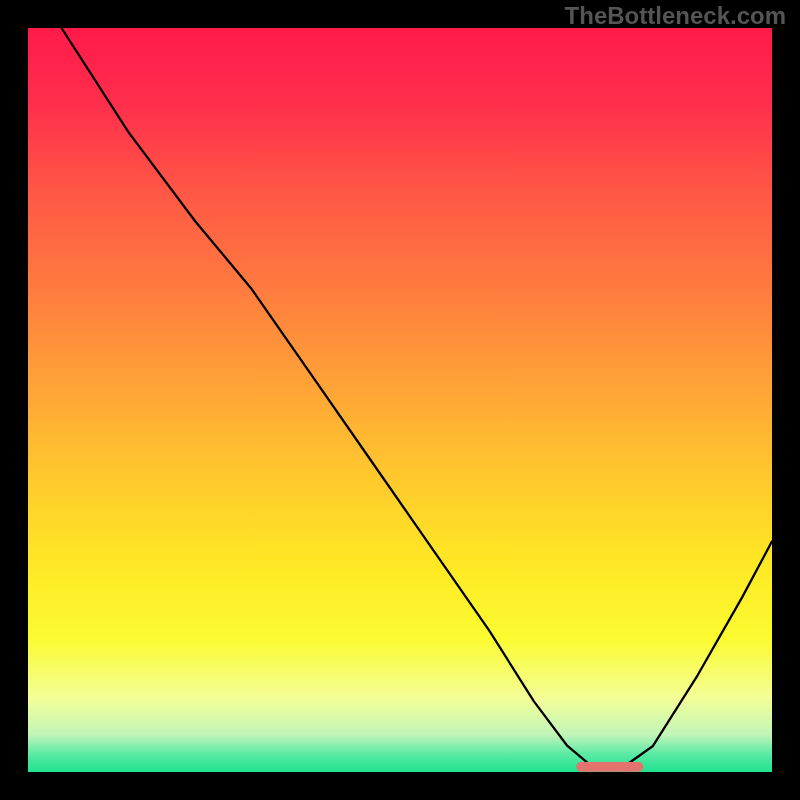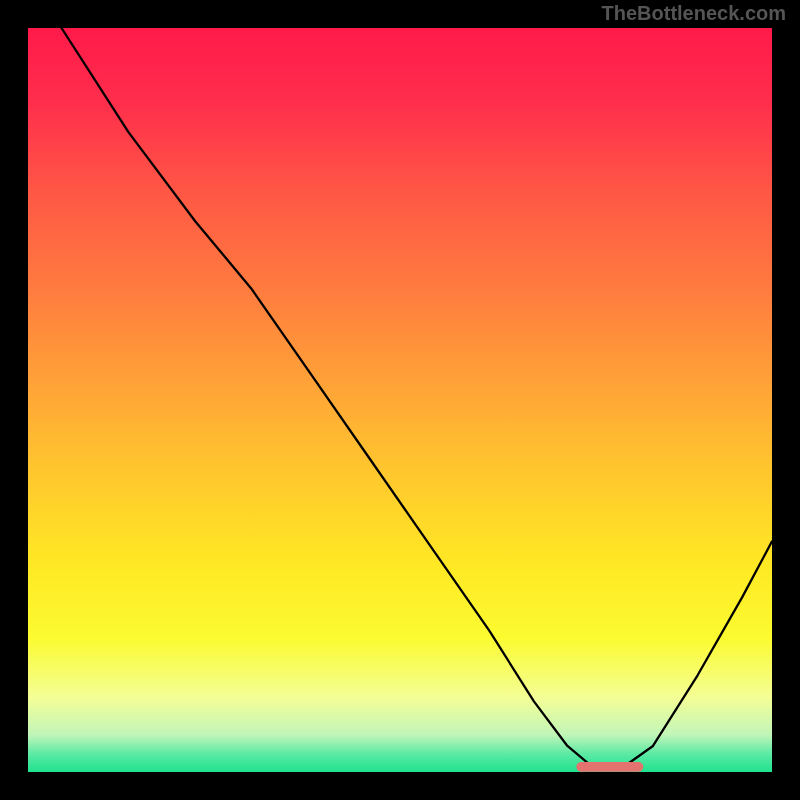--- a/index.html
+++ b/index.html
@@ -15,21 +15,21 @@
     position: relative;
     width: 800px;
     height: 800px;
     background: #000;
   }
   .watermark {
     position: absolute;
     top: 2px;
     right: 14px;
     color: #555;
-    font-size: 20px;
+    font-size: 24px;
     font-weight: bold;
     z-index: 10;
   }
   .plot {
     position: absolute;
     left: 28px;
     top: 28px;
     width: 744px;
     height: 744px;
   }

